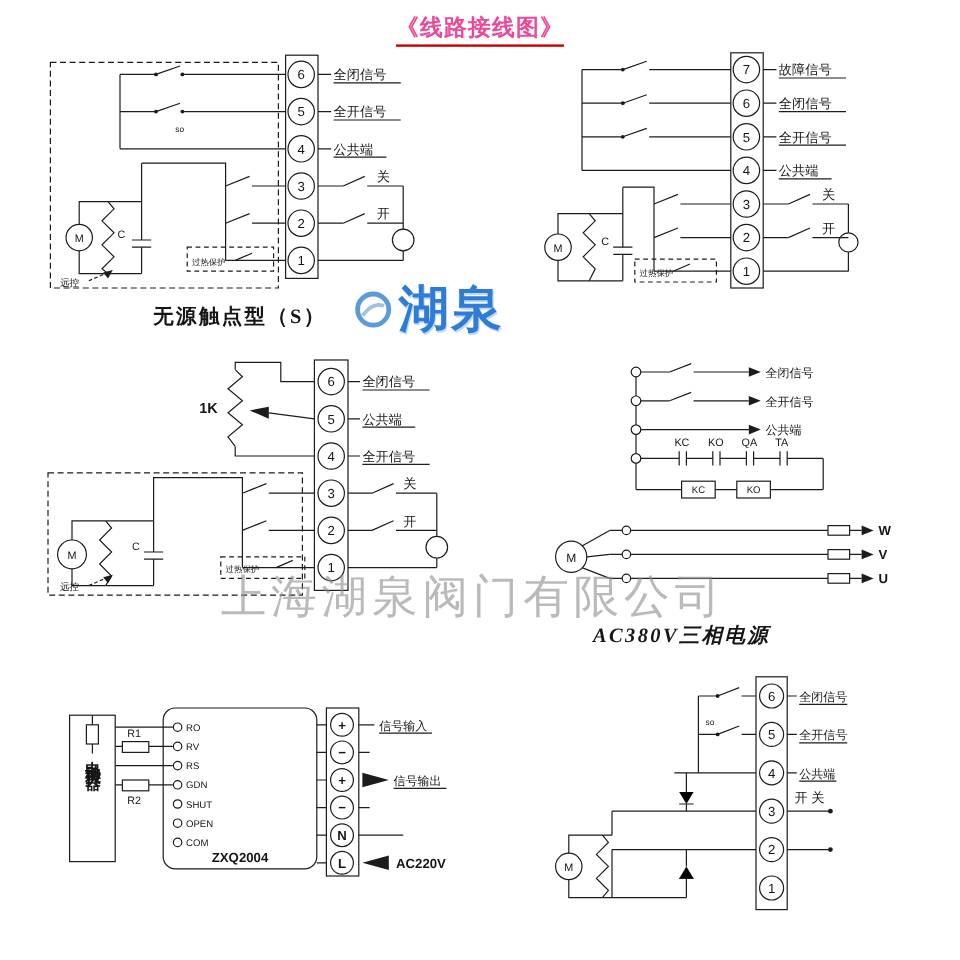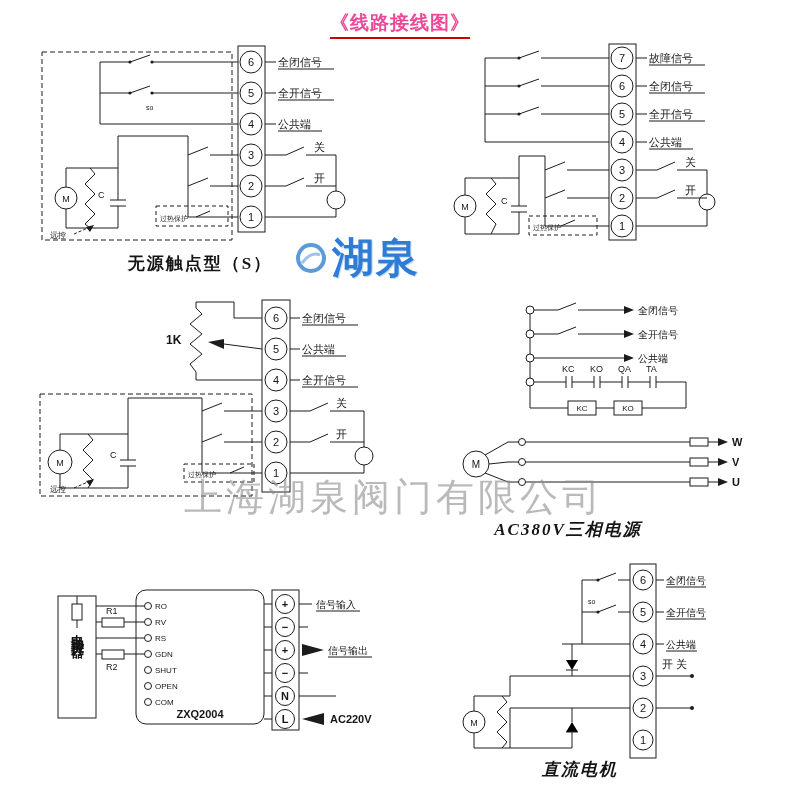--- a/index.html
+++ b/index.html
@@ -545,15 +545,14 @@
         <polygon points="114,104 126,104 120,114"></polygon>
         <line x1="114" y1="114" x2="126" y2="114"></line>
         <line x1="120" y1="114" x2="120" y2="120"></line>
         <line x1="120" y1="152" x2="120" y2="166"></line>
         <polygon points="114,176 126,176 120,166"></polygon>
         <line x1="114" y1="176" x2="126" y2="176"></line>
         <line x1="120" y1="176" x2="120" y2="192"></line>
       </g>
     </svg>
   </div>
-  <div class="caption it" style="left:500px; top:758px; width:160px;">直流电机</div>
 
 </div>
 
 </body></html>

